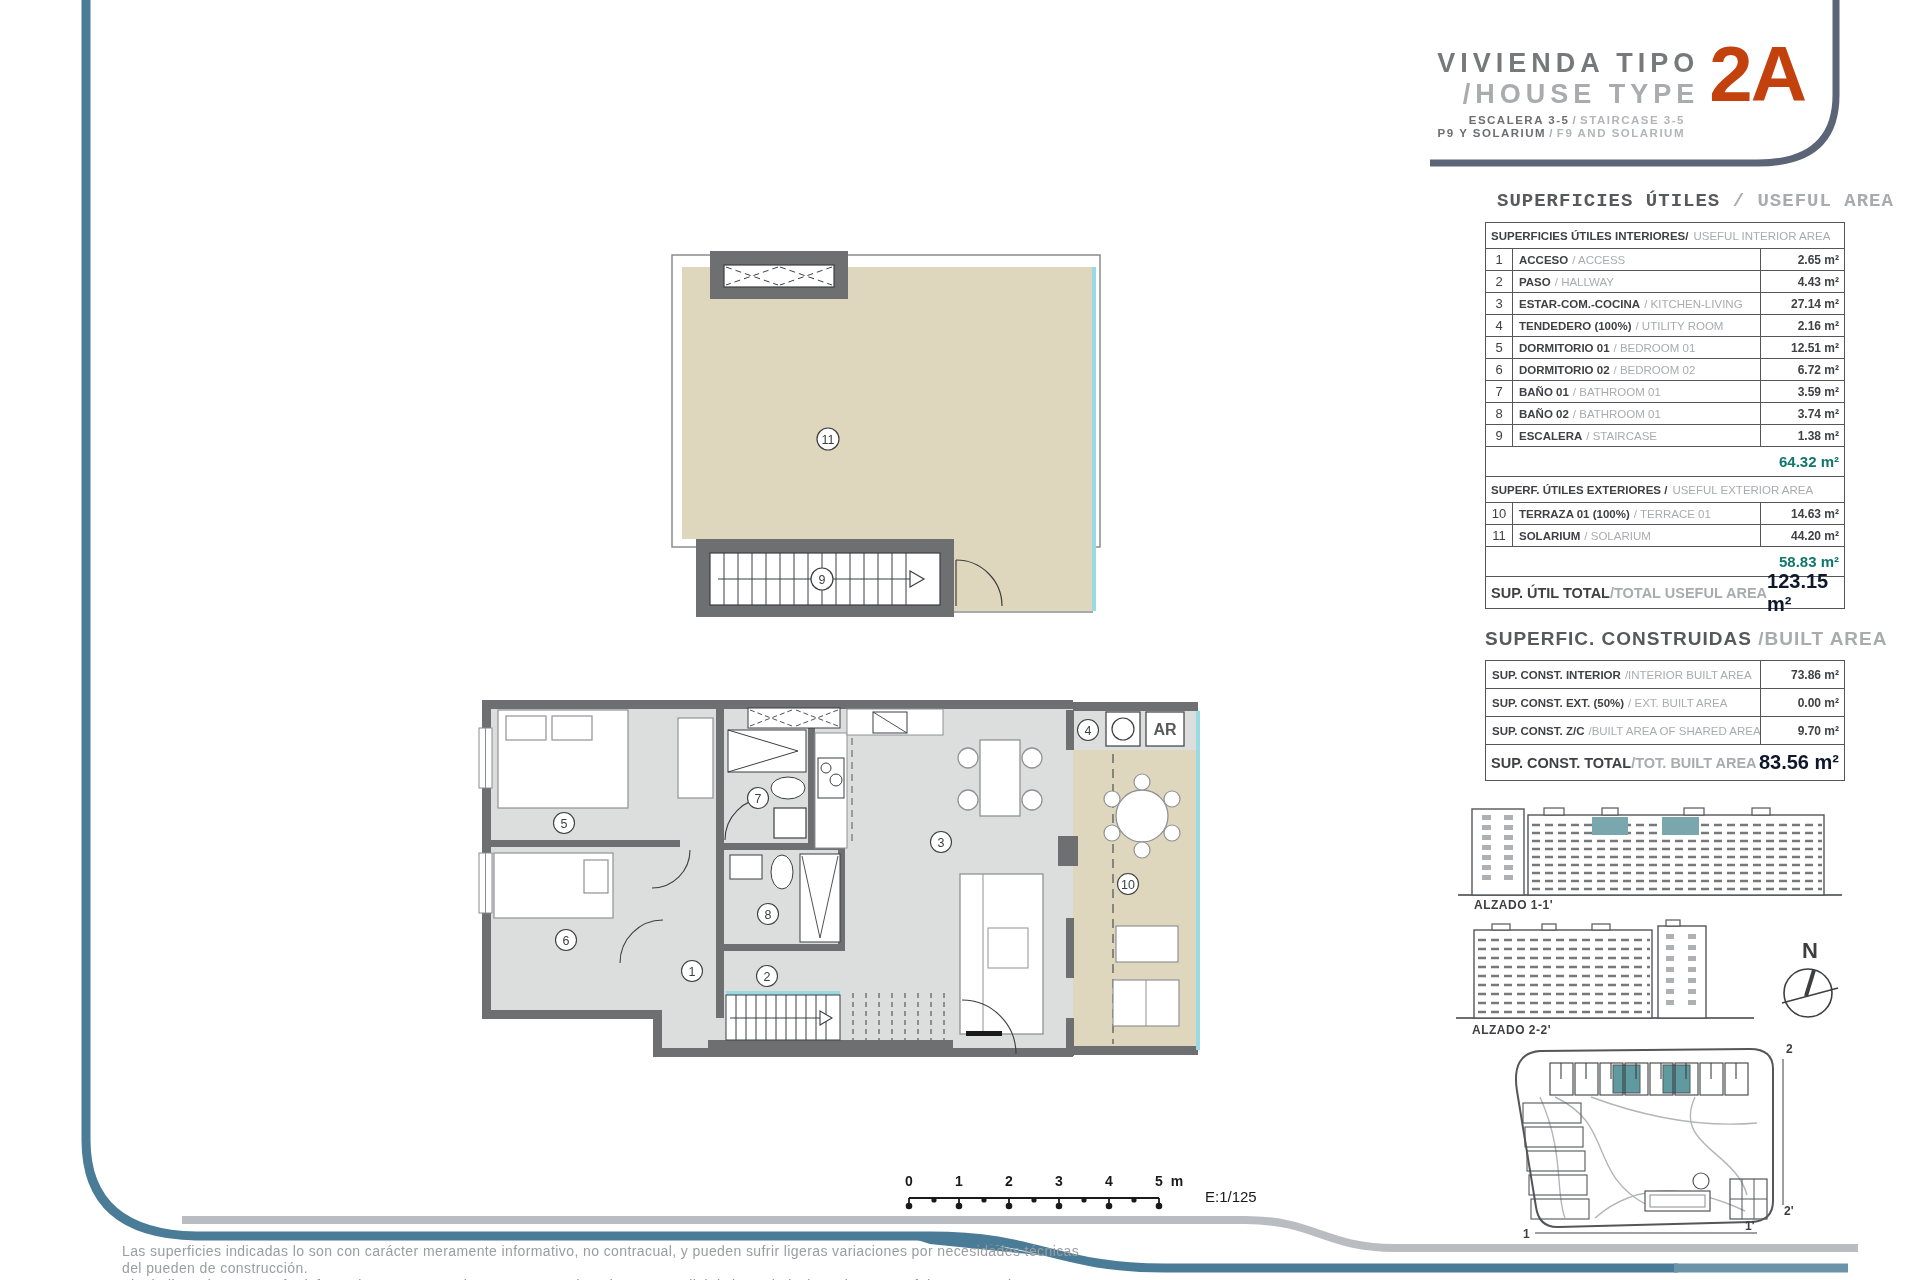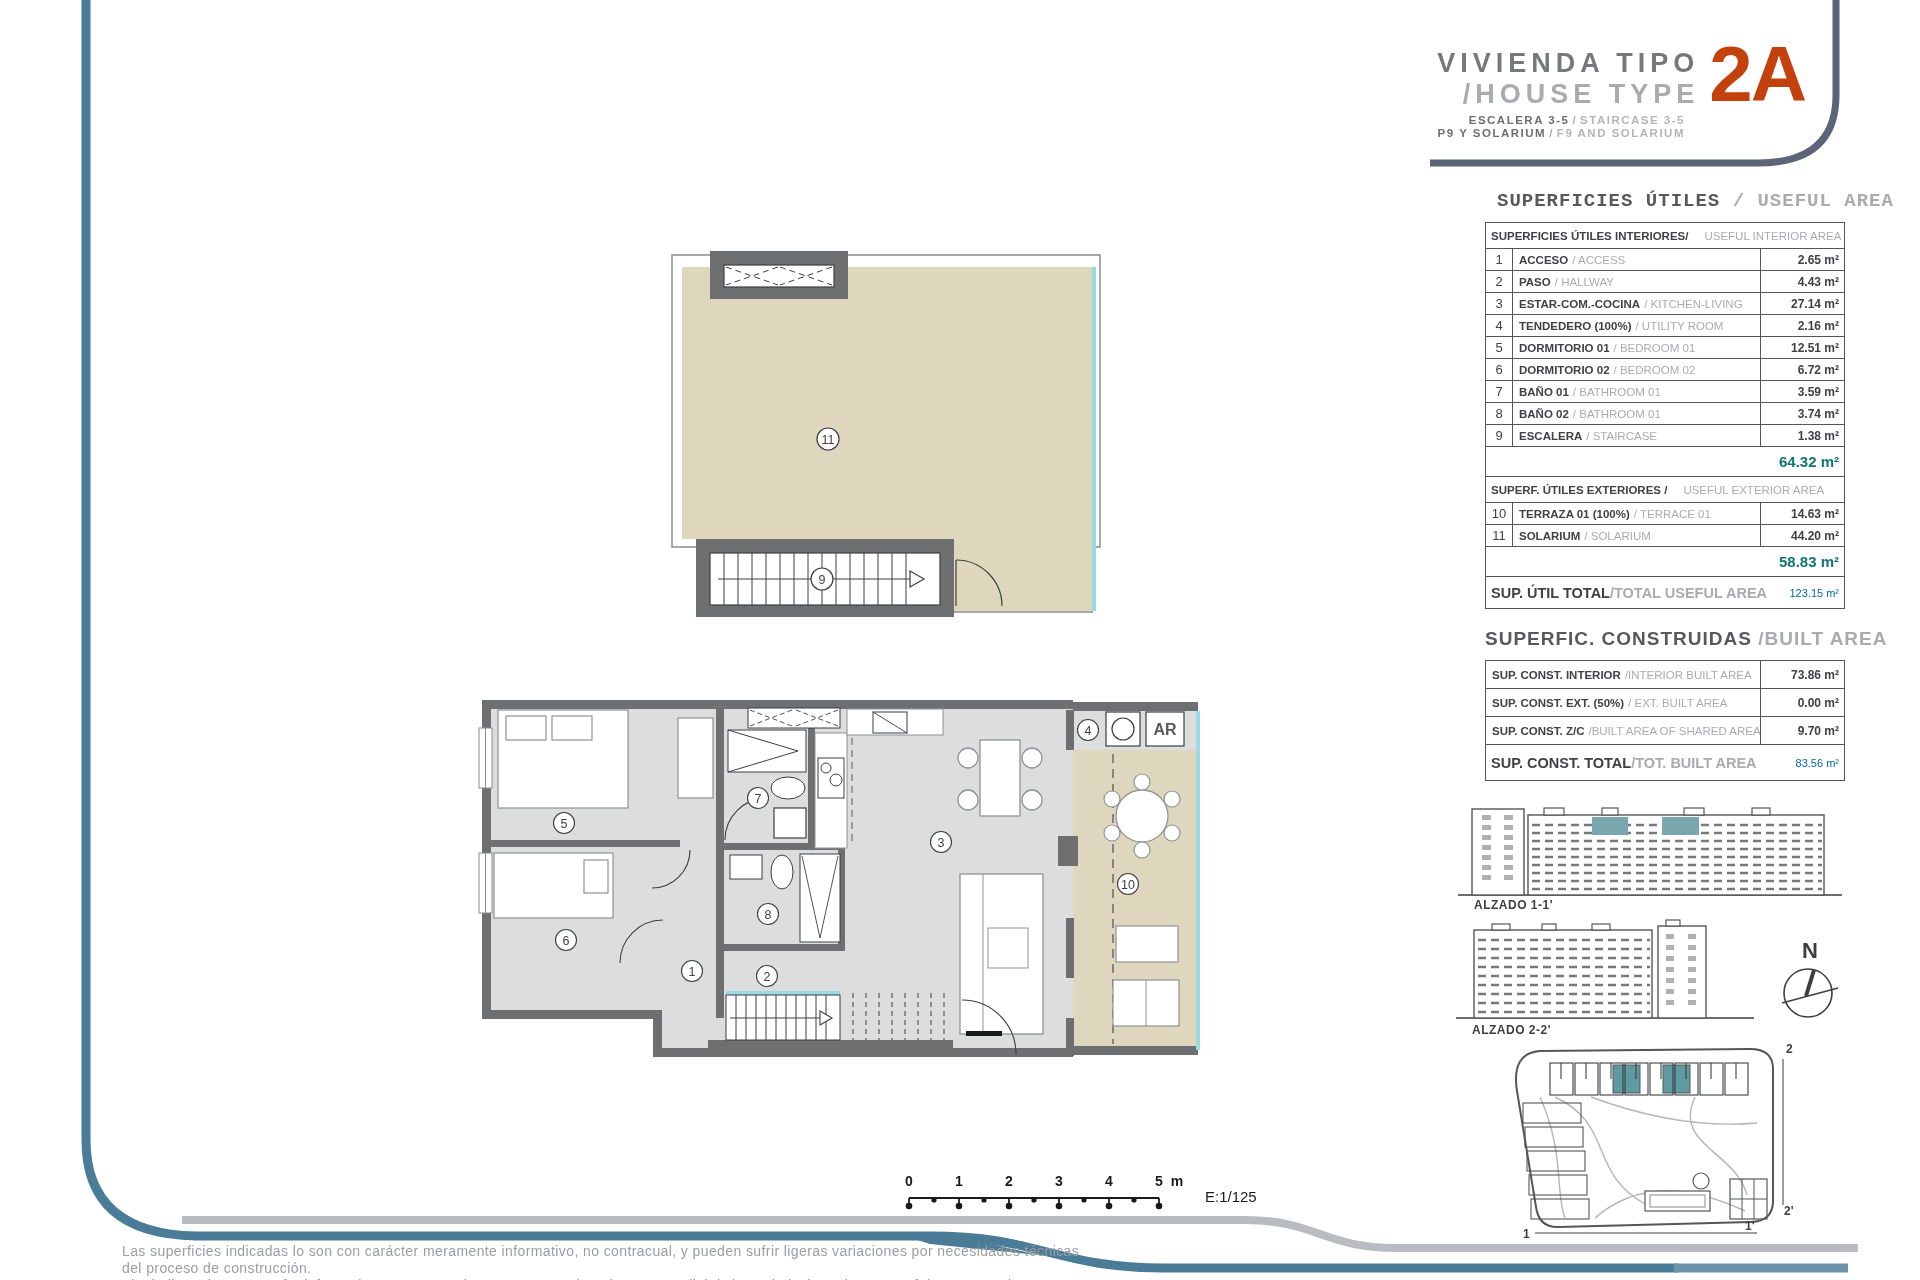--- a/index.html
+++ b/index.html
@@ -20,35 +20,35 @@
   .hdr-sub .sep{color:#a9abae;font-weight:bold;padding:0 3px;}
   .hdr-sub .en{font-weight:bold;color:#b3b5b8;}
 
   
   .tbl-title{position:absolute;font-size:19px;font-weight:bold;letter-spacing:1px;white-space:nowrap;}
   .tbl-title .es{color:#58595b;} .tbl-title .en{color:#a9abae;}
   .atable{position:absolute;width:358px;border:1.5px solid #55565a;background:#fff;font-size:12px;}
   .t-row{display:flex;align-items:center;border-top:1px solid #55565a;}
   .t-row:first-child{border-top:none;}
   .t-sechead{height:25px;padding-left:5px;font-size:11.5px;}
-  .t-sechead .es{font-weight:bold;color:#404145;} .t-sechead .en{color:#a9abae;margin-left:16px;}
+  .t-sechead .es{font-weight:bold;color:#404145;} .t-sechead .en{color:#a9abae;margin-left:5px;}
   .t-data{height:21px;}
   .c-num{width:26px;align-self:stretch;display:flex;align-items:center;justify-content:center;
          border-right:1px solid #55565a;font-size:13px;color:#404145;}
   .c-label{flex:1;padding-left:6px;white-space:nowrap;overflow:hidden;}
   .c-label .es{font-weight:bold;color:#404145;font-size:11.5px;}
   .c-label .en{color:#a9abae;font-size:11.5px;margin-left:4px;}
   .c-val{width:78px;align-self:stretch;display:flex;align-items:center;justify-content:flex-end;
          border-left:1px solid #55565a;padding-right:5px;font-weight:bold;color:#404145;}
   .t-subtotal{height:29px;justify-content:flex-end;padding-right:5px;font-size:15px;
               font-weight:bold;color:#0f766e;}
   .t-total{height:31px;}
   .t-total .lab{flex:1;padding-left:5px;font-size:14.5px;font-weight:bold;white-space:nowrap;}
   .t-total .lab .es{color:#404145;} .t-total .lab .en{color:#a9abae;text-align:center;}
-  .t-total .val{padding-right:5px;font-size:11px;font-weight:normal;color:#0369a1;}
+  .t-total .val{padding-right:5px;font-size:20px;font-weight:bold;color:#0f172a;}
   .b-row{height:27px;}
   .b-row .c-label .es{font-size:11.5px;} 
   .b-total{height:35px;}
 
   
   .footer{position:absolute;left:122px;top:1243px;font-size:14px;line-height:17px;
           color:#9b9da0;letter-spacing:.4px;white-space:nowrap;}
   .footer .en-line{color:#90939a;}
 
   .plan-lbl{font-size:12.5px;fill:#3d3e40;}
@@ -613,17 +613,17 @@
       <text x="164" y="18">3</text>
       <text x="214" y="18">4</text>
       <text x="264" y="18">5</text>
       <text x="282" y="18">m</text>
     </g>
     <text x="310" y="34" font-size="15" fill="#1a1a1a">E:1/125</text>
   </svg>
 
   <div class="footer">
     <div>Las superficies indicadas lo son con carácter meramente informativo, no contracual, y pueden sufrir ligeras variaciones por necesidades técnicas</div>
-    <div>del proceso de construcción.</div>
+    <div>del pueden de construcción.</div>
     <div class="en-line">The indicated areas are for information purposes only, not contractual, and may vary slightly by technical requirements of the construction process.</div>
   </div>
 
 </div>
 
 </body></html>

